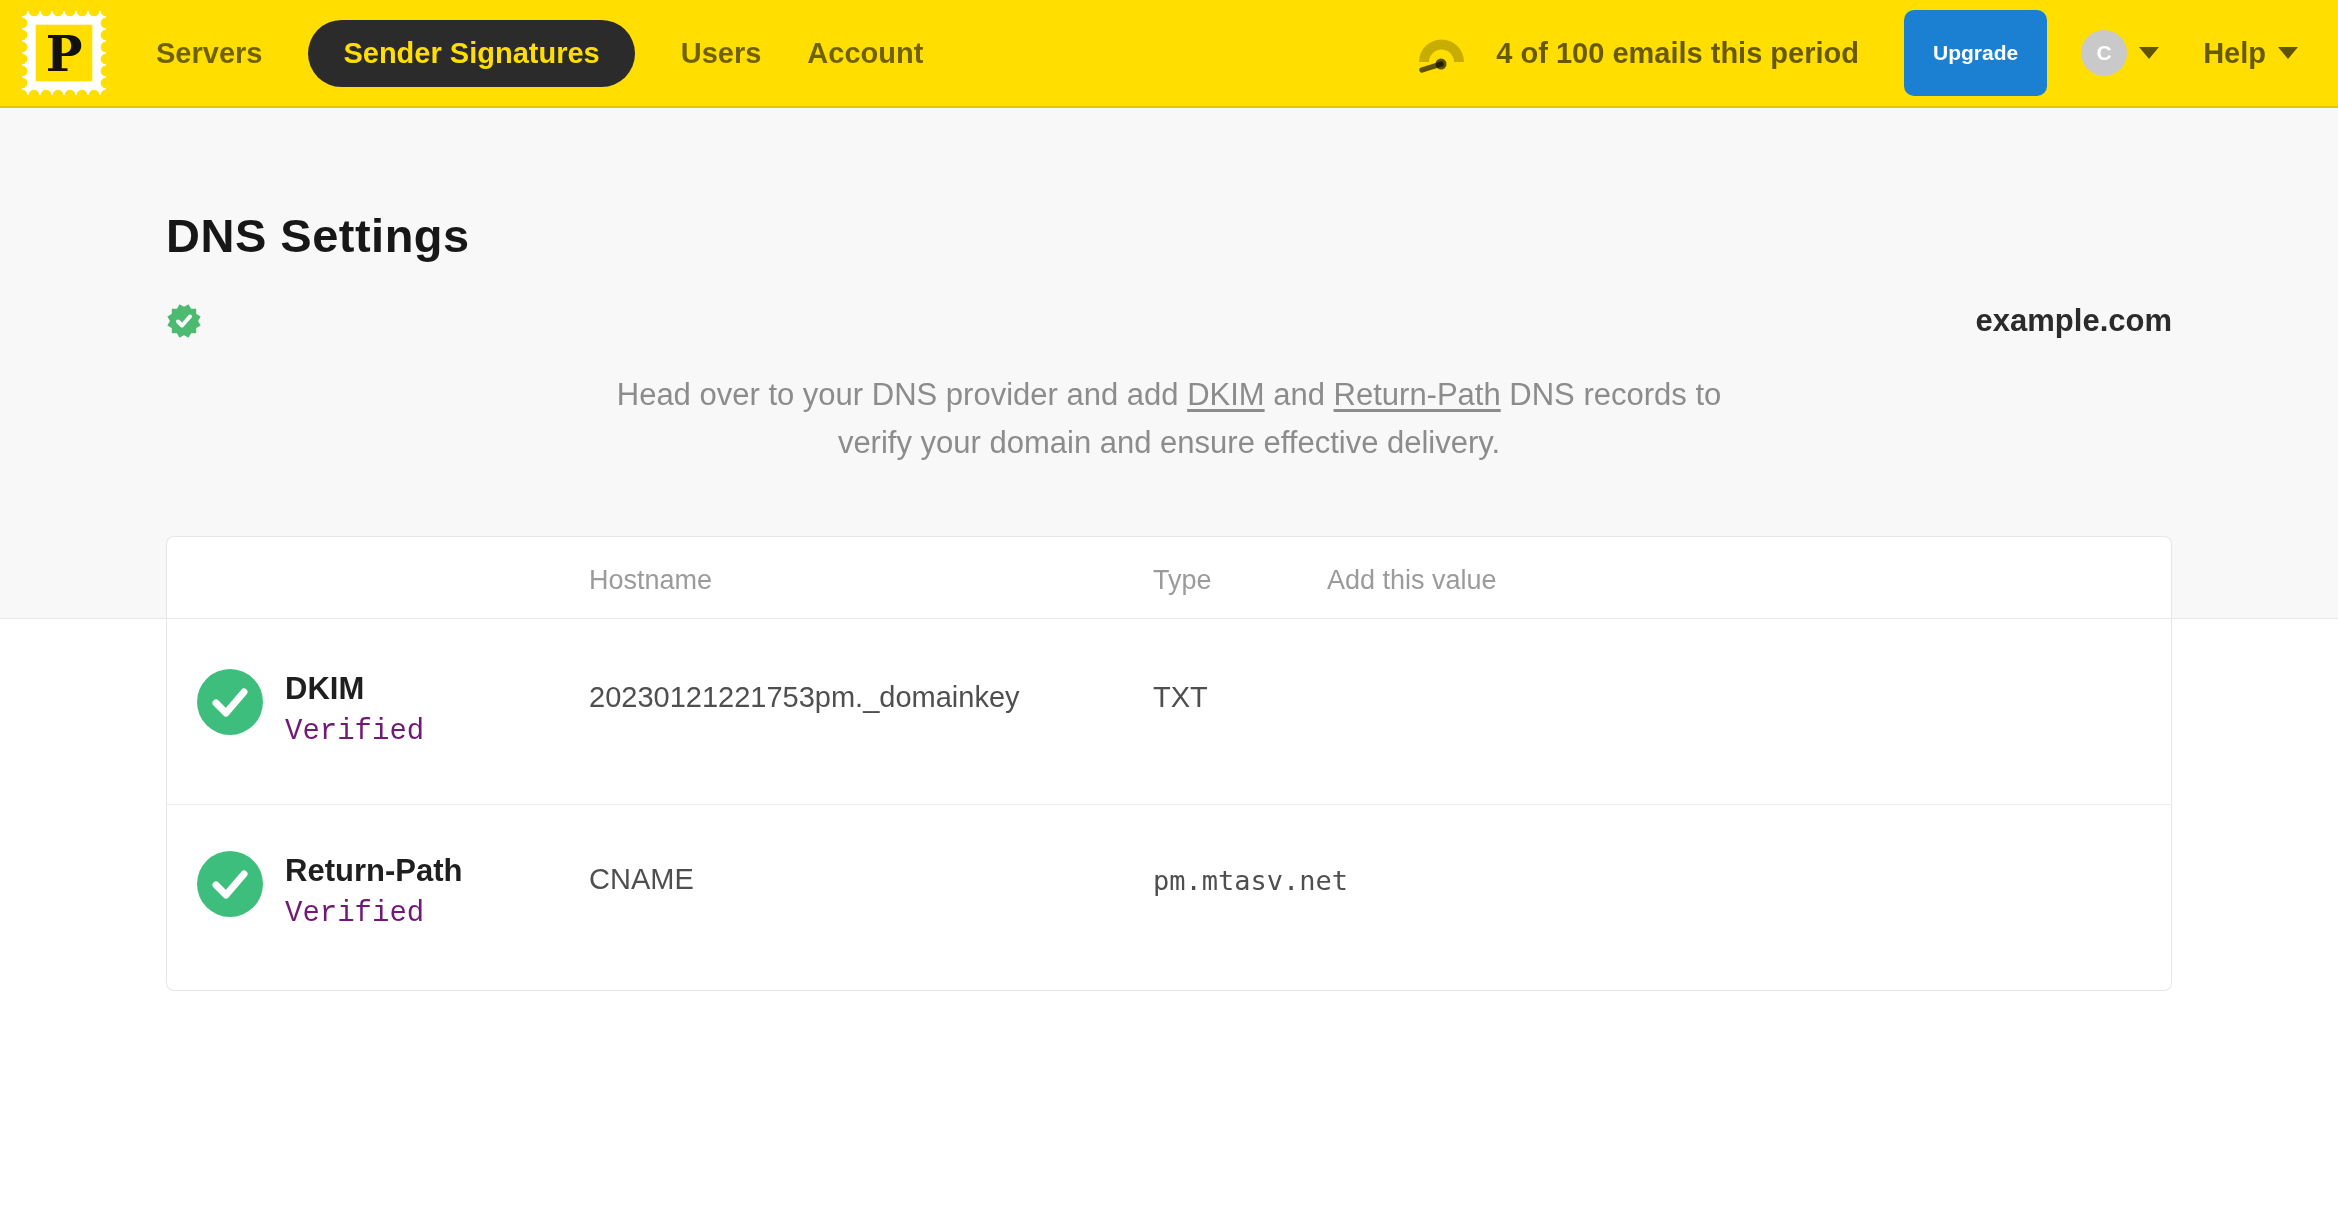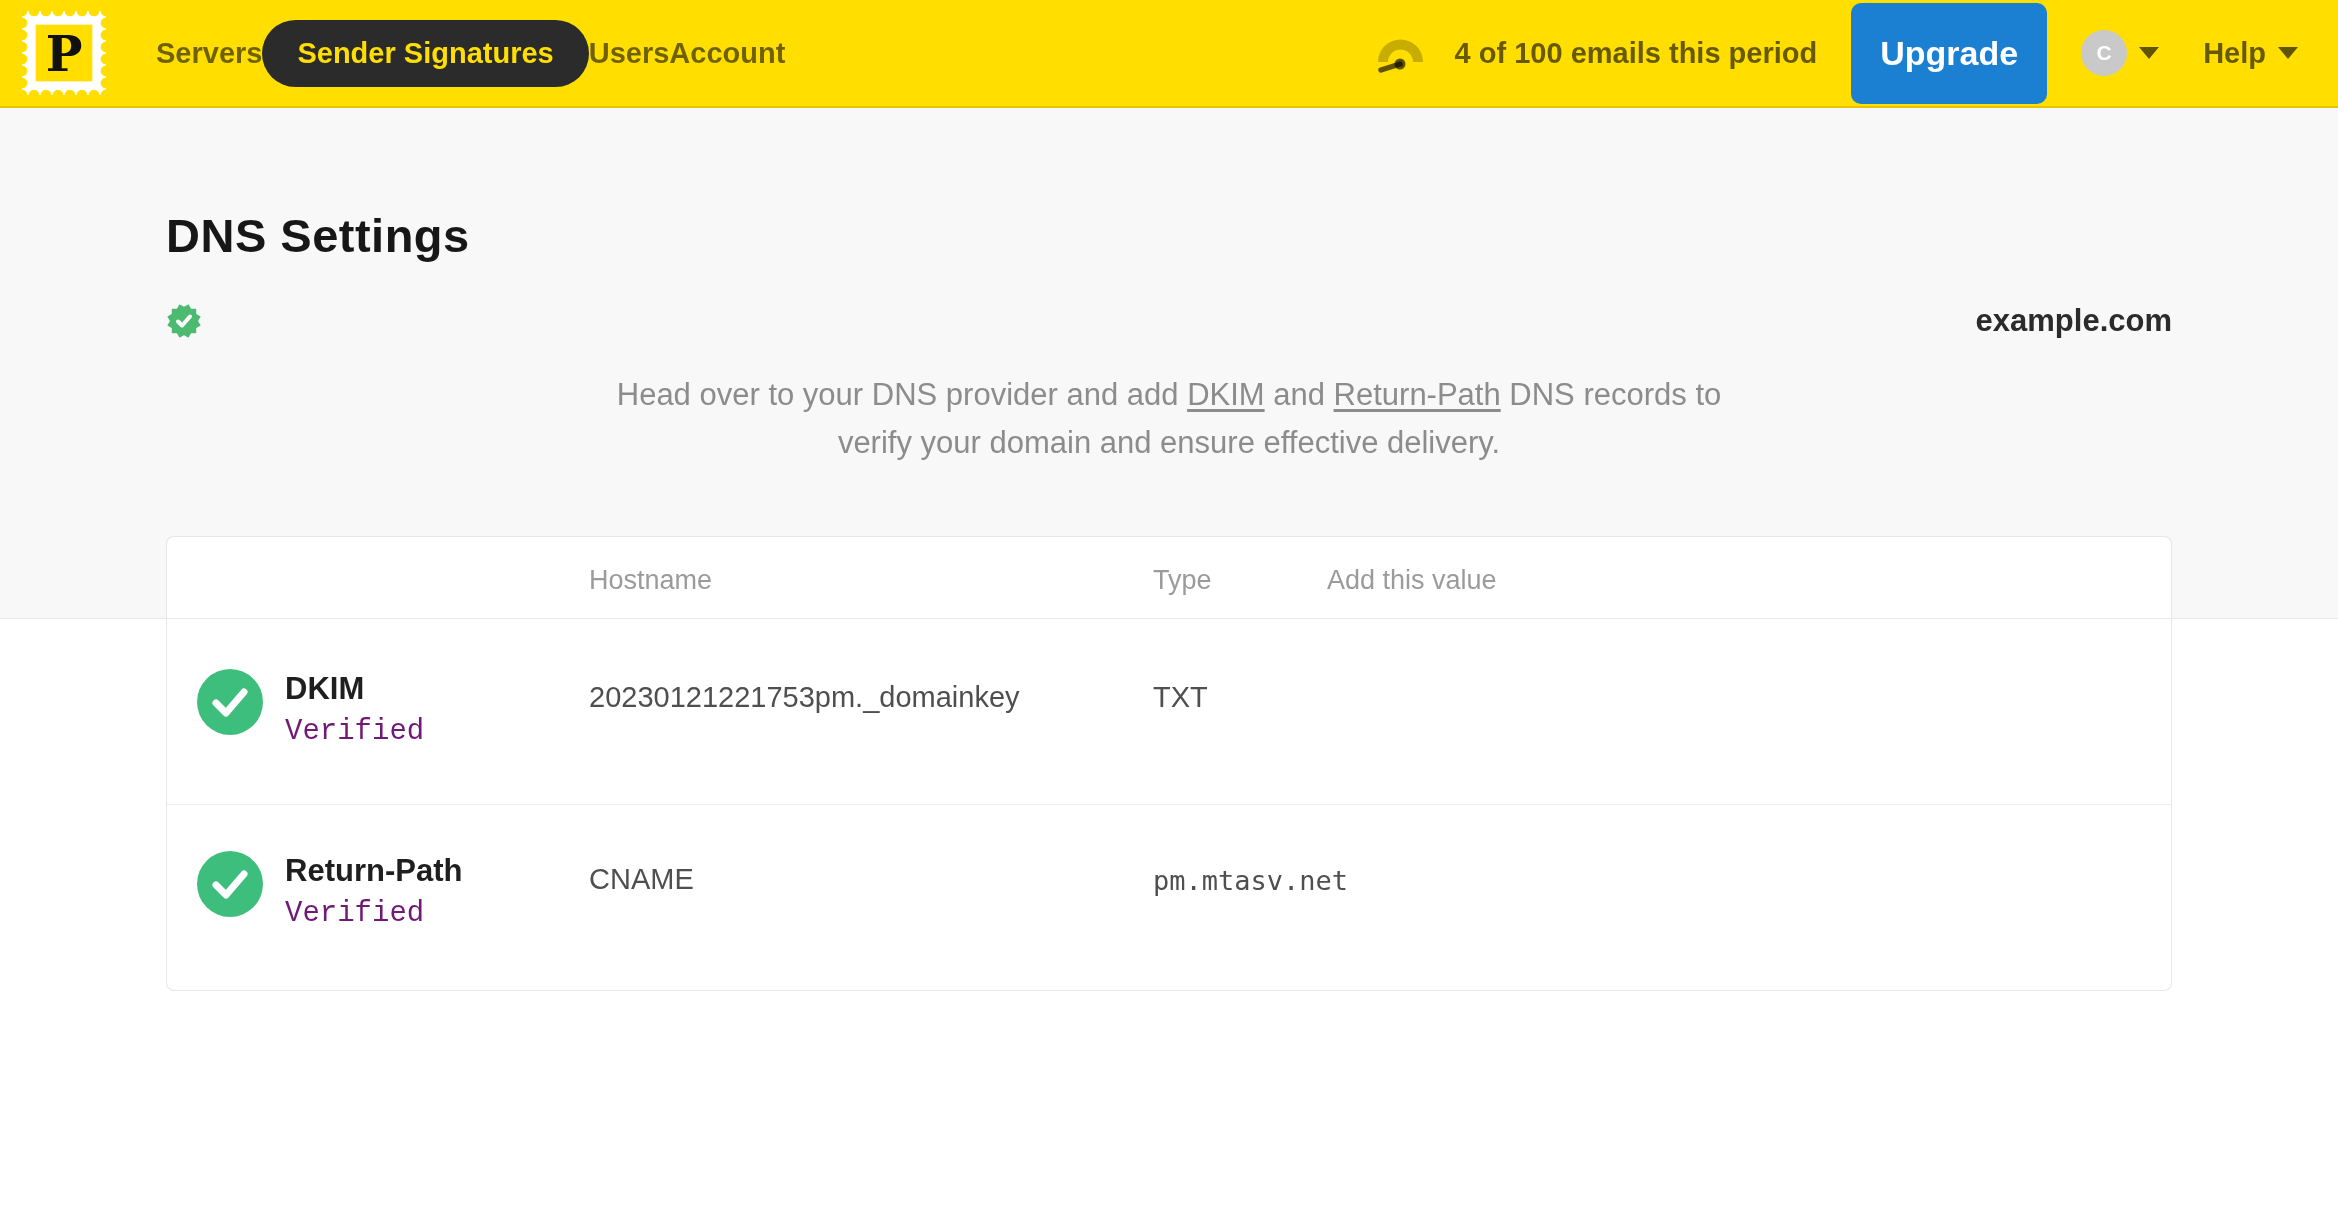--- a/index.html
+++ b/index.html
@@ -13,37 +13,37 @@
   
   .navbar {
     height: 108px;
     background: #FFDE00;
     display: flex;
     align-items: center;
     padding: 0 40px 0 22px;
     border-bottom: 2px solid rgba(0,0,0,0.10);
   }
   .logo { width: 84px; height: 84px; flex: 0 0 auto; cursor: pointer; }
-  .nav-items { display: flex; align-items: center; margin-left: 50px; }
+  .nav-items { display: flex; align-items: center; gap: 46px; margin-left: 50px; }
   .nav-item {
     font-size: 29px; font-weight: 700;
     color: rgba(0,0,0,0.56);
     cursor: pointer; white-space: nowrap;
   }
   .nav-item.active {
     background: #2B2B2B; color: #FFDE00;
     padding: 17px 35px; border-radius: 44px;
   }
   .nav-right { margin-left: auto; display: flex; align-items: center; }
   .usage { display: flex; align-items: center; gap: 30px; }
   .usage-text { font-size: 29px; font-weight: 700; color: rgba(0,0,0,0.60); white-space: nowrap; }
   .upgrade-btn {
-    margin-left: 34px;
+    margin-left: 45px;
     background: #1B7FD2; color: #ffffff;
-    font-size: 34px; font-weight: 700;
+    font-size: 21px; font-weight: 700;
     font-family: inherit;
     padding: 31px 29px; border: none; border-radius: 10px;
     cursor: pointer;
   }
   .avatar-wrap { display: flex; align-items: center; margin-left: 34px; cursor: pointer; }
   .avatar {
     width: 46px; height: 46px; border-radius: 50%;
     background: #C9C9C9; color: #ffffff;
     font-size: 21px; font-weight: 700;
     display: flex; align-items: center; justify-content: center;

